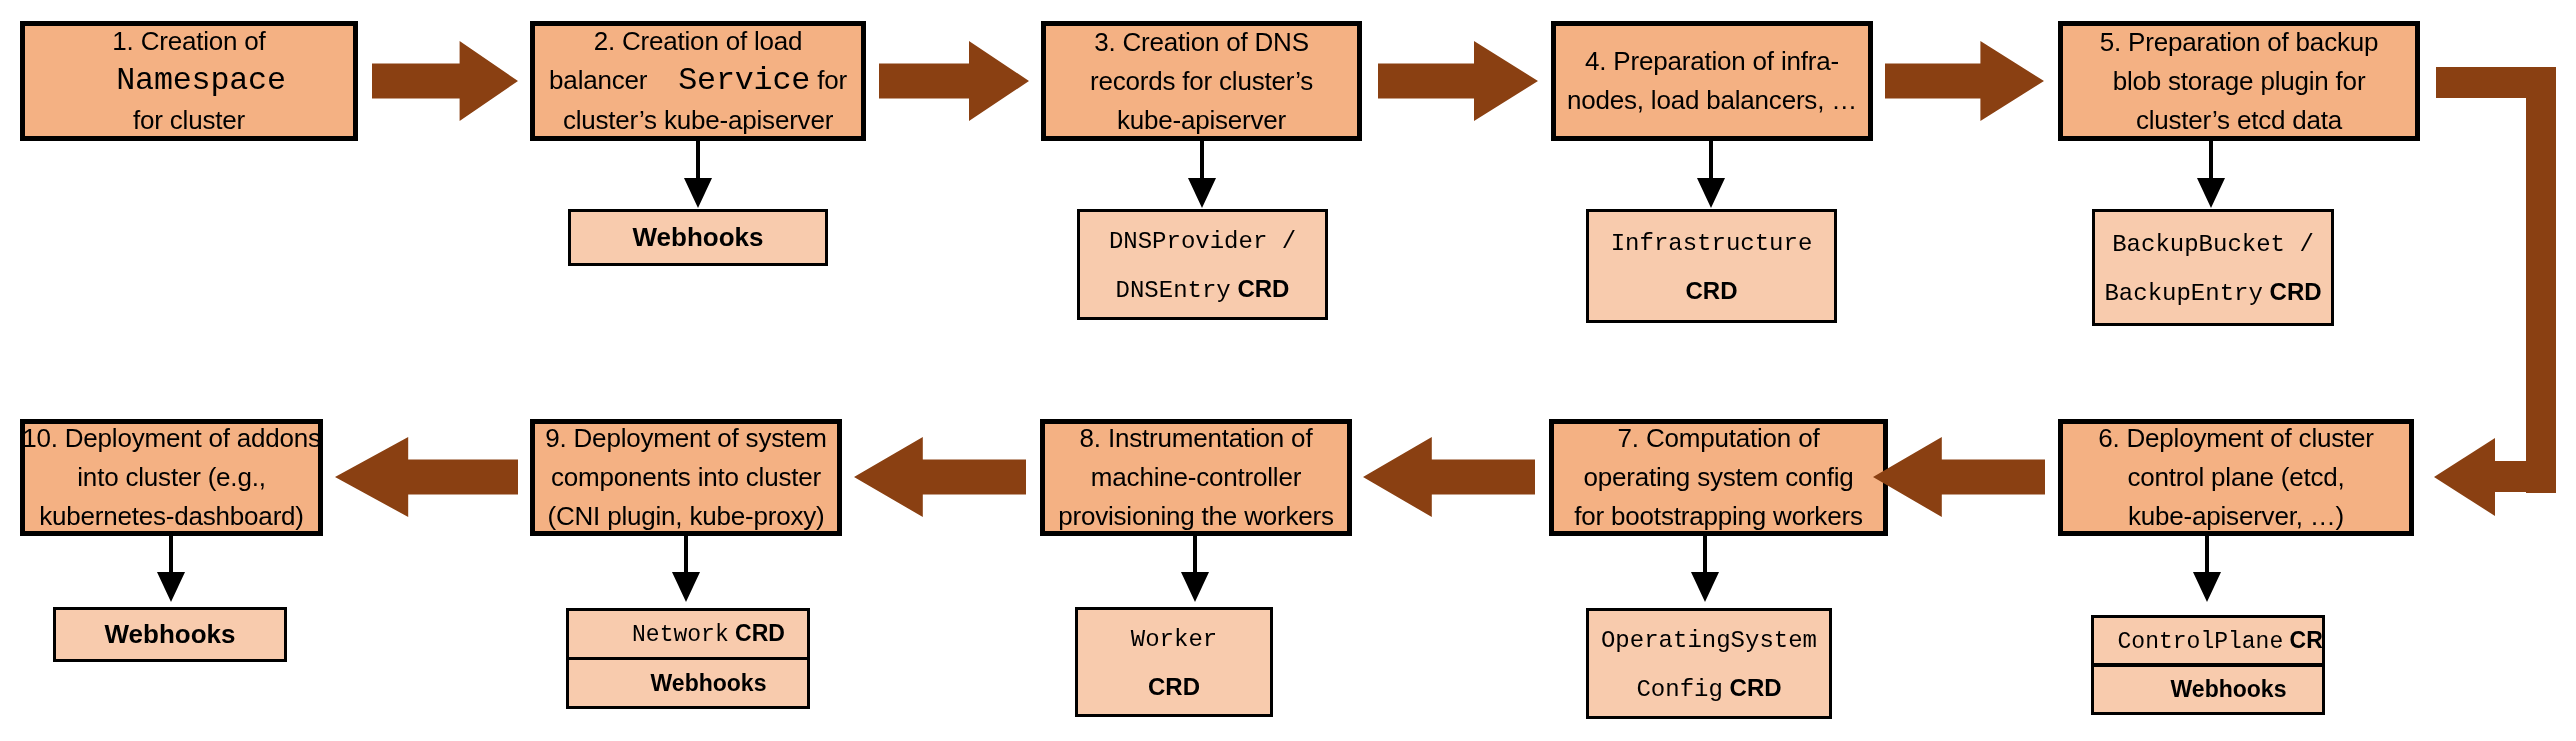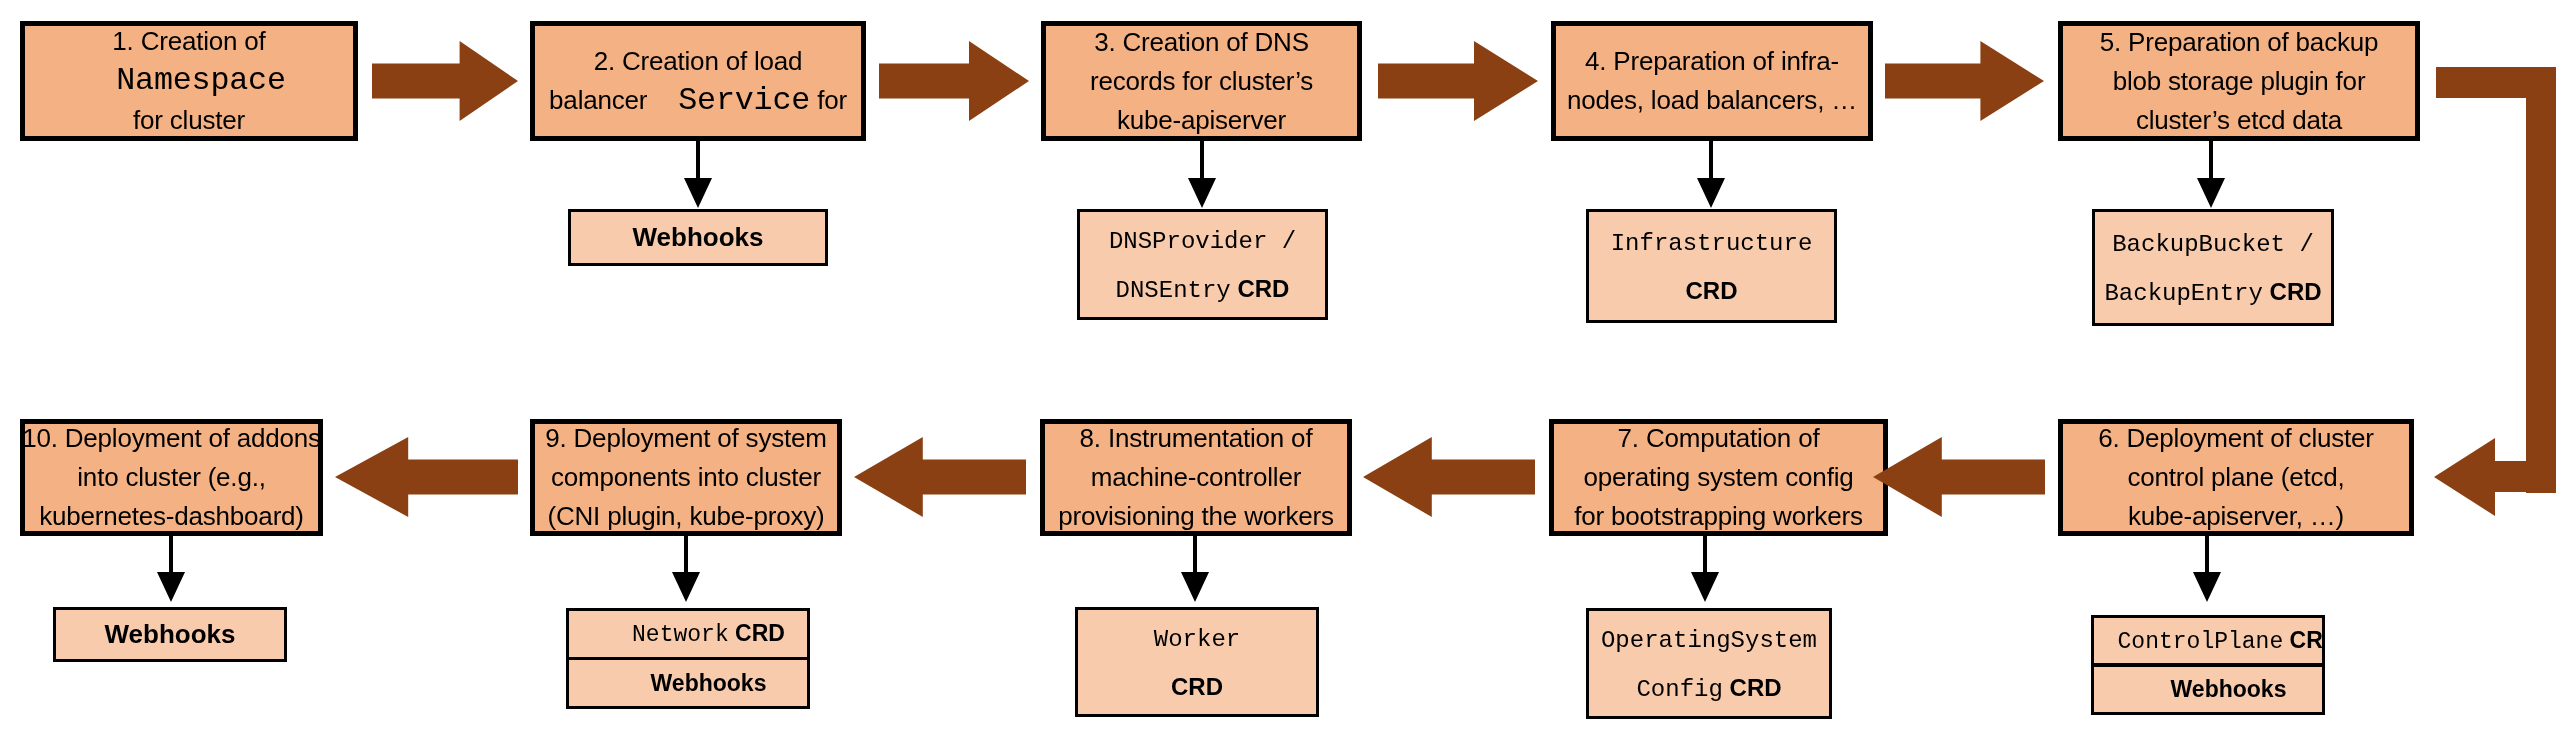--- a/index.html
+++ b/index.html
@@ -70,20 +70,21 @@
 <div id="canvas">
 
   <div class="mainbox" style="left:20px;top:21.4px;width:338px;height:120px">
     <div class="line"><span>1. Creation of</span></div>
     <div class="line"><span class="mono">Namespace</span></div>
     <div class="line"><span>for cluster</span></div>
   </div>
   <div class="mainbox" style="left:530px;top:21.4px;width:336px;height:120px">
     <div class="line"><span>2. Creation of load</span></div>
     <div class="line"><span>balancer </span><span class="mono">Service</span><span> for</span></div>
+    <div class="line"><span>cluster’s kube-apiserver</span></div>
   </div>
   <div class="mainbox" style="left:1041px;top:21.4px;width:321px;height:120px">
     <div class="line"><span>3. Creation of DNS</span></div>
     <div class="line"><span>records for cluster’s</span></div>
     <div class="line"><span>kube-apiserver</span></div>
   </div>
   <div class="mainbox" style="left:1551px;top:21.4px;width:322px;height:120px">
     <div class="line"><span>4. Preparation of infra-</span></div>
     <div class="line"><span>nodes, load balancers, …</span></div>
   </div>
@@ -141,21 +142,21 @@
     </div>
     <div class="divider"></div>
     <div class="subcell">
       <div class="line"><span class="bold">Webhooks</span></div>
     </div>
   </div>
   <div class="subbox" style="left:1586px;top:608px;width:246px;height:111px">
     <div class="line"><span class="mono">OperatingSystem</span></div>
     <div class="line"><span class="mono">Config</span><span class="bold"> CRD</span></div>
   </div>
-  <div class="subbox" style="left:1075px;top:607px;width:244px;height:110px">
+  <div class="subbox" style="left:1075px;top:607px;width:198px;height:110px">
     <div class="line"><span class="mono">Worker</span></div>
     <div class="line"><span class="bold">CRD</span></div>
   </div>
   <div class="substack" style="left:566px;top:608px;width:244px;height:101px">
     <div class="subcell">
       <div class="line"><span class="mono">Network</span><span class="bold"> CRD</span></div>
     </div>
     <div class="divider"></div>
     <div class="subcell">
       <div class="line"><span class="bold">Webhooks</span></div>

